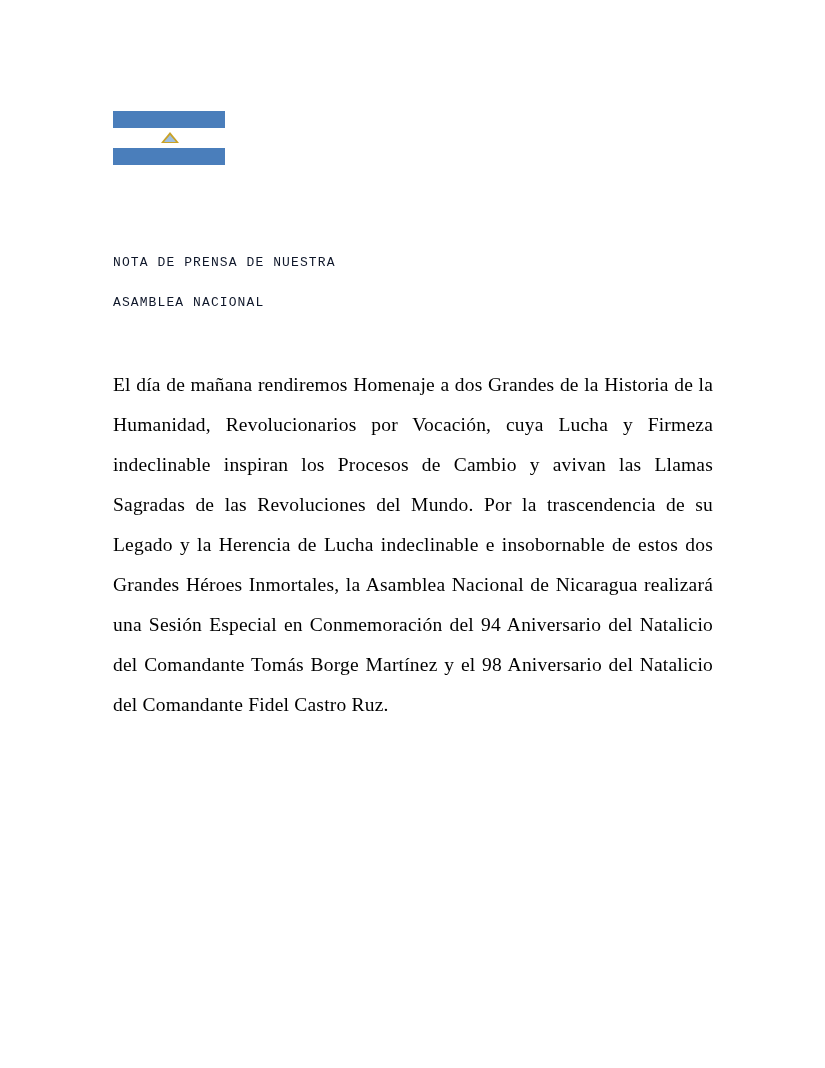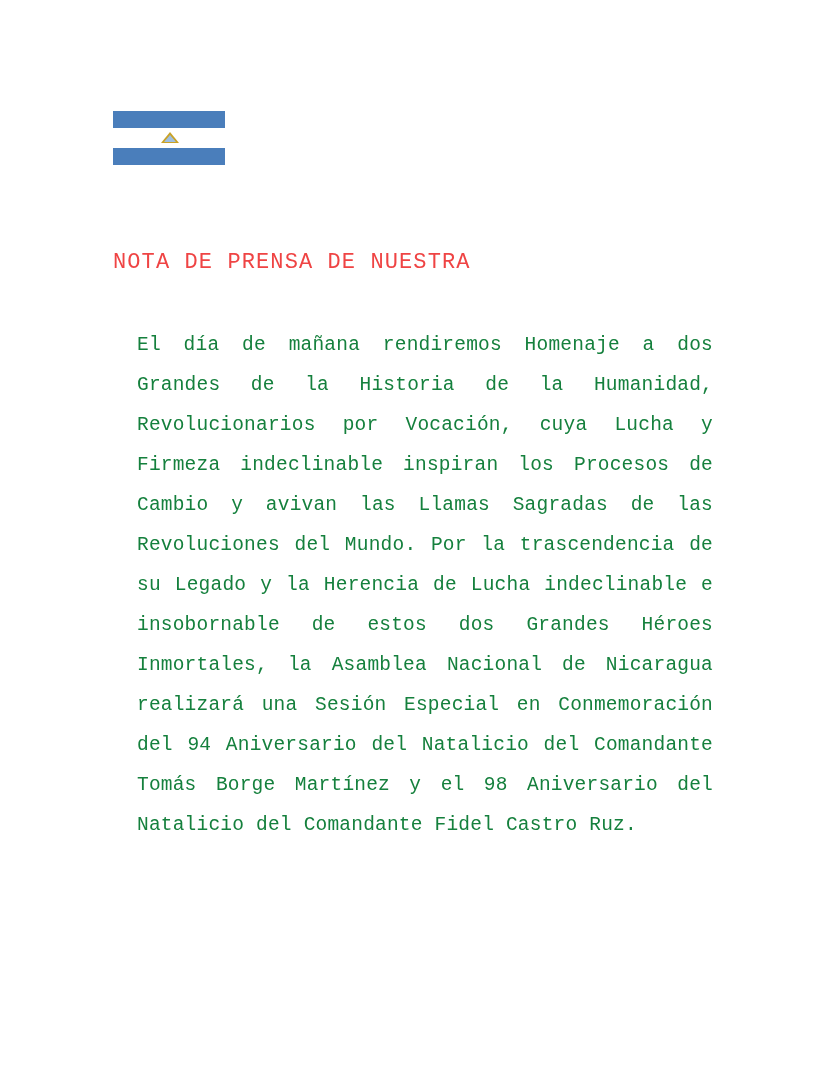--- a/index.html
+++ b/index.html
@@ -85,51 +85,51 @@
     border-bottom: 7px solid #9fbfe0;
   }
   .doc-body {
     position: absolute;
     left: 113px;
     top: 243px;
     width: 600px;
   }
   .doc-title {
     font-family: "Liberation Mono", monospace;
-    font-size: 22px;
+    font-size: 13px;
     line-height: 40px;
     letter-spacing: 1.1px;
-    color: #ef4444;
+    color: #0f172a;
     white-space: nowrap;
   }
   .paragraph {
     margin-top: 42px;
-    font-family: Liberation Mono, monospace;
+    font-family: Liberation Serif, serif;
     font-size: 19.5px;
     line-height: 40px;
     letter-spacing: 0.2px;
     text-align: justify;
     text-justify: inter-word;
-    color: #15803d;
-    margin-left: 24px;
+    color: #000000;
   }
 </style>
 </head>
 <body>
 
 <div class="page">
 
 
   <div class="flag">
     <div class="flag-stripe top"></div>
     <div class="flag-stripe bottom"></div>
     <div class="flag-emblem">
       <div class="emblem-triangle"></div>
       <div class="emblem-inner"></div>
     </div>
   </div>
 
   <div class="doc-body">
     <div class="doc-title">NOTA DE PRENSA DE NUESTRA</div>
+    <div class="doc-title">ASAMBLEA NACIONAL</div>
     <div class="paragraph">El día de mañana rendiremos Homenaje a dos Grandes de la Historia de la Humanidad, Revolucionarios por Vocación, cuya Lucha y Firmeza indeclinable inspiran los Procesos de Cambio y avivan las Llamas Sagradas de las Revoluciones del Mundo. Por la trascendencia de su Legado y la Herencia de Lucha indeclinable e insobornable de estos dos Grandes Héroes Inmortales, la Asamblea Nacional de Nicaragua realizará una Sesión Especial en Conmemoración del 94 Aniversario del Natalicio del Comandante Tomás Borge Martínez y el 98 Aniversario del Natalicio del Comandante Fidel Castro Ruz.</div>
   </div>
 
 </div>
 
 </body></html>

